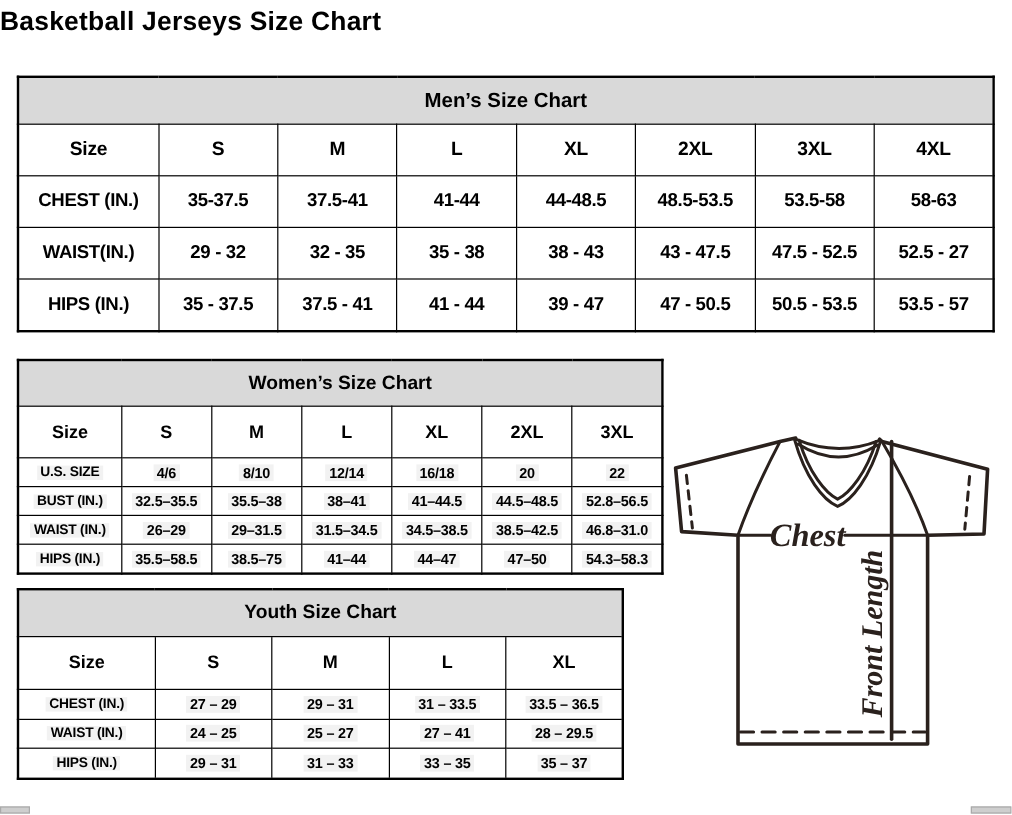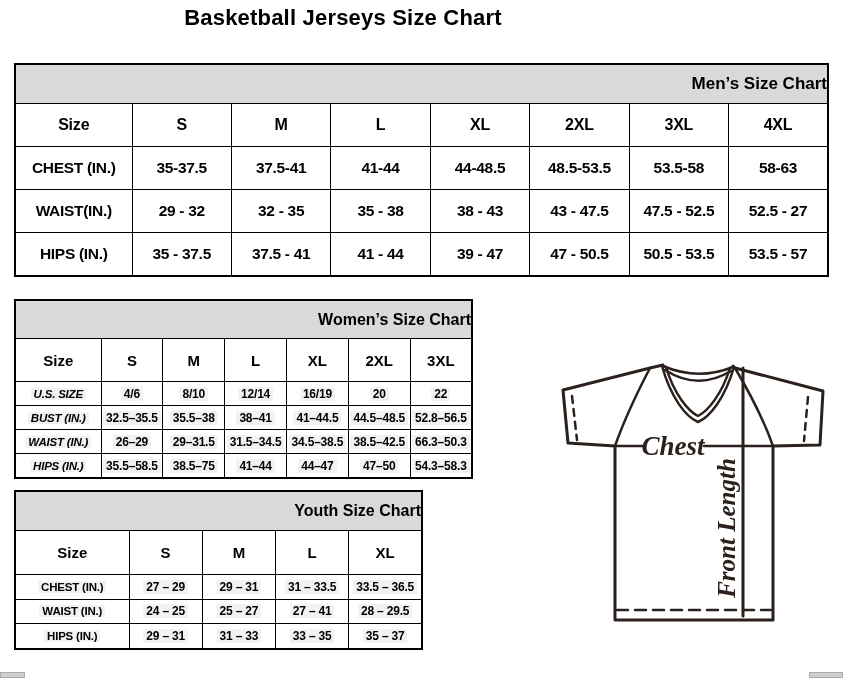--- a/index.html
+++ b/index.html
@@ -6,58 +6,58 @@
   body {
     width:843px; height:679px;
     background:#ffffff;
     font-family:"Liberation Sans", sans-serif;
     position:relative;
     overflow:hidden;
     color:#000;
   }
   .page-title {
     position:absolute; top:5px; left:0; width:686px;
-    text-align:center;
+    text-align:left;
     font-size:22px; font-weight:bold;
     letter-spacing:0.2px;
   }
   table.size-table {
     position:absolute;
     border-collapse:collapse;
     table-layout:fixed;
     border:2px solid #000;
     background:#fff;
   }
   .size-table th, .size-table td {
     border:1.5px solid #000;
     text-align:center;
     vertical-align:middle;
     font-weight:bold;
     padding:0;
     overflow:hidden;
     white-space:nowrap;
   }
-  .size-table .band-row th { background:#d9d9d9;text-align:right; }
+  .size-table .band-row th { background:#d9d9d9; }
   .hl { background:#f2f2f2; padding:0 3px; }
 
   
   #mens-table { left:14px; top:63px; width:815px; }
   #mens-table .band-row th { height:38px; font-size:17px; }
   #mens-table .cols-row th { height:42px; font-size:16px; letter-spacing:-0.2px; }
   #mens-table .data-row td { height:42px; font-size:15.5px; letter-spacing:-0.3px; }
 
   
-  #womens-table { left:14px; top:299px; width:459px; }
+  #womens-table { left:14px; top:299px; width:539px; }
   #womens-table .band-row th { height:37px; font-size:16px; }
   #womens-table .cols-row th { height:42px; font-size:15px; }
   #womens-table .data-row td { height:23px; font-size:12px; letter-spacing:-0.2px; }
-  #womens-table .data-row td.rowlabel { font-size:11.5px;font-style:italic; }
-
-  
-  #youth-table { left:14px; top:490px; width:409px; }
+  #womens-table .data-row td.rowlabel { font-size:11.5px; }
+
+  
+  #youth-table { left:14px; top:490px; width:506px; }
   #youth-table .band-row th { height:38px; font-size:16px; }
   #youth-table .cols-row th { height:43px; font-size:15px; }
   #youth-table .data-row td { height:23.5px; font-size:12px; letter-spacing:-0.2px; }
   #youth-table .data-row td.rowlabel { font-size:11.5px; }
 
   
   .jersey-wrap { position:absolute; left:553px; top:360px; width:292px; height:268px; }
   .jersey-wrap svg { display:block; }
 
   
@@ -155,41 +155,41 @@
         <th>L</th>
         <th>XL</th>
         <th>2XL</th>
         <th>3XL</th>
       </tr>
       <tr class="data-row">
         <td class="rowlabel"><span class="hl">U.S. SIZE</span></td>
         <td><span class="hl">4/6</span></td>
         <td><span class="hl">8/10</span></td>
         <td><span class="hl">12/14</span></td>
-        <td><span class="hl">16/19</span></td>
+        <td><span class="hl">16/18</span></td>
         <td><span class="hl">20</span></td>
         <td><span class="hl">22</span></td>
       </tr>
       <tr class="data-row">
         <td class="rowlabel"><span class="hl">BUST (IN.)</span></td>
         <td><span class="hl">32.5–35.5</span></td>
         <td><span class="hl">35.5–38</span></td>
         <td><span class="hl">38–41</span></td>
         <td><span class="hl">41–44.5</span></td>
         <td><span class="hl">44.5–48.5</span></td>
         <td><span class="hl">52.8–56.5</span></td>
       </tr>
       <tr class="data-row">
         <td class="rowlabel"><span class="hl">WAIST (IN.)</span></td>
         <td><span class="hl">26–29</span></td>
         <td><span class="hl">29–31.5</span></td>
         <td><span class="hl">31.5–34.5</span></td>
         <td><span class="hl">34.5–38.5</span></td>
         <td><span class="hl">38.5–42.5</span></td>
-        <td><span class="hl">66.3–50.3</span></td>
+        <td><span class="hl">46.8–31.0</span></td>
       </tr>
       <tr class="data-row">
         <td class="rowlabel"><span class="hl">HIPS (IN.)</span></td>
         <td><span class="hl">35.5–58.5</span></td>
         <td><span class="hl">38.5–75</span></td>
         <td><span class="hl">41–44</span></td>
         <td><span class="hl">44–47</span></td>
         <td><span class="hl">47–50</span></td>
         <td><span class="hl">54.3–58.3</span></td>
       </tr>

